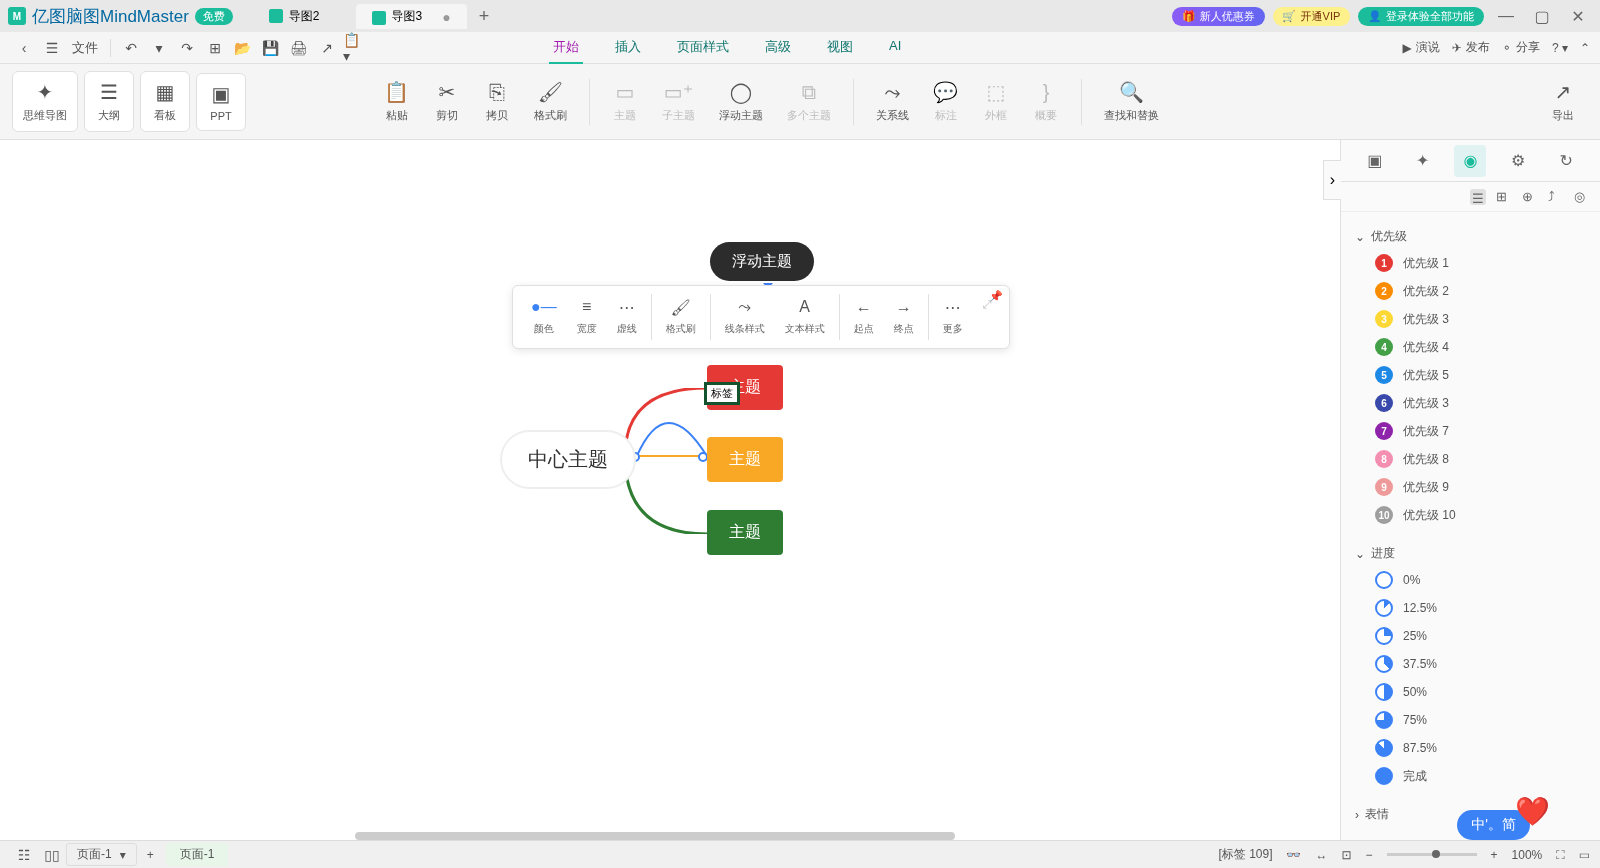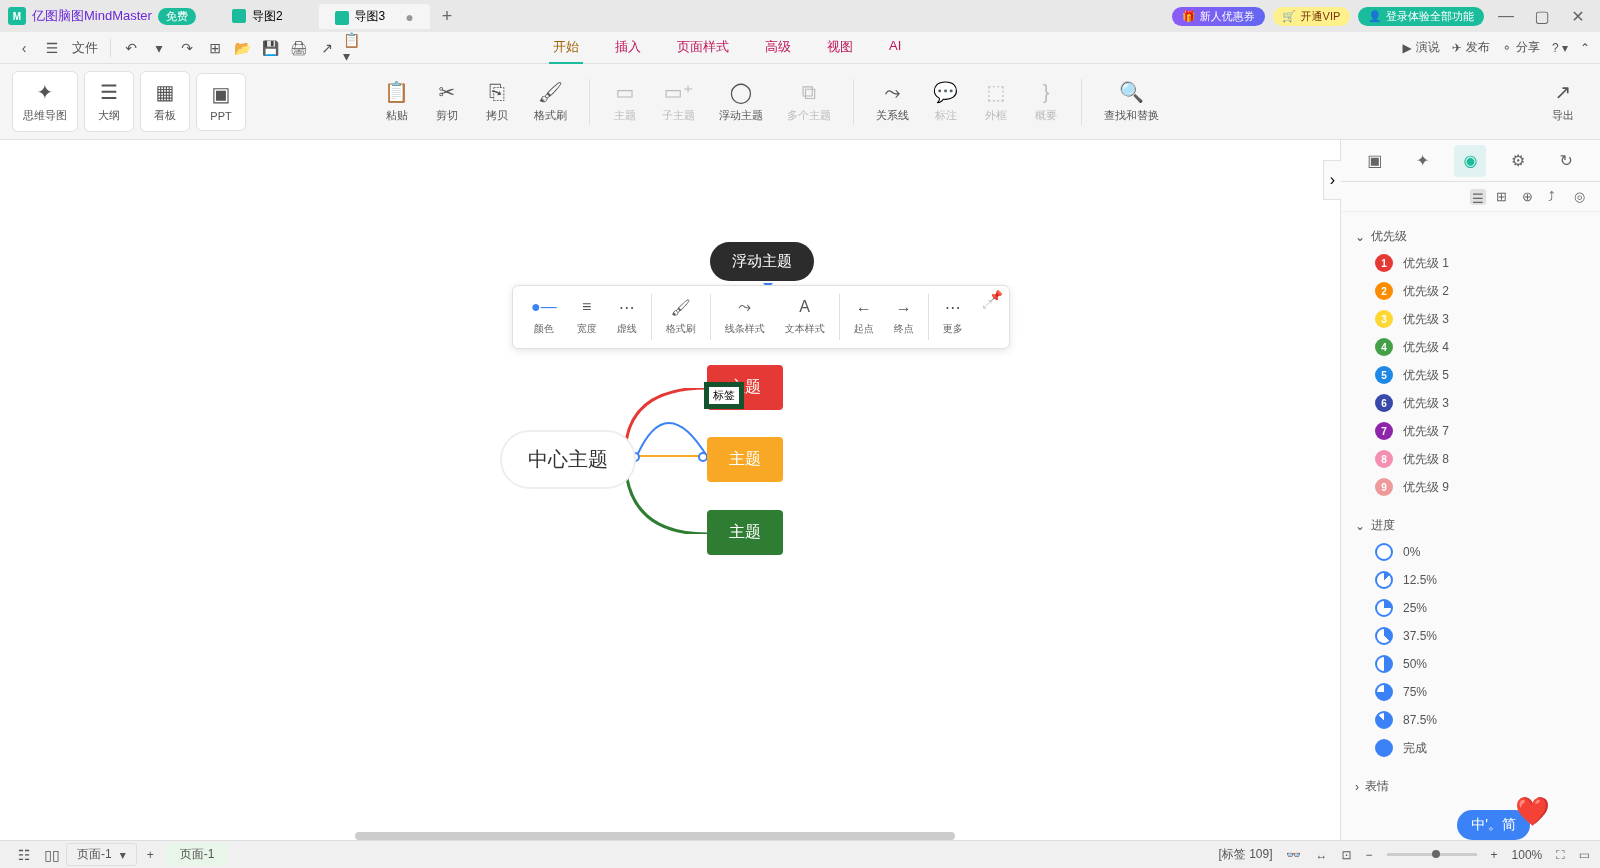--- a/index.html
+++ b/index.html
@@ -1,42 +1,42 @@
 <!DOCTYPE html>
 <html><head>
 <meta charset="utf-8">
 <style>
 * { margin: 0; padding: 0; box-sizing: border-box; font-family: "Microsoft YaHei", sans-serif; }
 body { width: 1600px; height: 868px; background: #f5f5f5; overflow: hidden; position: relative; }
 
 
 .titlebar { height: 32px; background: #e8e8e8; display: flex; align-items: center; padding: 0 8px; }
 .app-icon { width: 18px; height: 18px; background: #1abc9c; border-radius: 3px; margin-right: 6px; display: flex; align-items: center; justify-content: center; color: white; font-size: 10px; font-weight: bold; }
-.app-title { font-size: 13px; color: #6d28d9; }
+.app-title { font-size: 17px; color: #0369a1; }
 .badge-free { background: #1abc9c; color: white; font-size: 11px; padding: 1px 8px; border-radius: 10px; margin-left: 6px; }
 .tab-item { display: flex; align-items: center; padding: 4px 16px; margin-left: 20px; font-size: 12px; border-radius: 4px 4px 0 0; }
 .tab-item.active { background: #f5f5f5; align-items: flex-end; }
 .tab-icon { width: 14px; height: 14px; background: #1abc9c; border-radius: 2px; margin-right: 6px; }
 .tab-close { margin-left: 20px; color: #999; font-size: 14px; }
 .tab-add { margin-left: 12px; color: #666; font-size: 18px; cursor: pointer; }
 .titlebar-right { margin-left: auto; display: flex; align-items: center; gap: 8px; }
 .promo-badge { padding: 2px 10px; border-radius: 12px; font-size: 11px; display: flex; align-items: center; gap: 4px; }
 .promo-purple { background: linear-gradient(90deg, #8b5cf6, #6366f1); color: white; }
 .promo-yellow { background: #fef08a; color: #78350f; }
 .promo-green { background: #1abc9c; color: white; }
 .win-btn { width: 28px; height: 28px; display: flex; align-items: center; justify-content: center; color: #666; cursor: pointer; }
 
 
 .menubar { height: 32px; background: #f5f5f5; display: flex; align-items: center; padding: 0 10px; border-bottom: 1px solid #e0e0e0; }
 .menu-icon { width: 24px; height: 24px; display: flex; align-items: center; justify-content: center; color: #555; cursor: pointer; margin: 0 2px; font-size: 14px; }
 .menu-text { font-size: 13px; color: #555; margin: 0 6px; cursor: pointer; }
 .menu-sep { width: 1px; height: 18px; background: #ddd; margin: 0 6px; }
 .ribbon-tabs { display: flex; gap: 28px; margin-left: 180px; }
-.ribbon-tab { font-size: 13px; color: #be185d; padding: 6px 4px; cursor: pointer; }
-.ribbon-tab.active { color: #a16207; border-bottom: 2px solid #1abc9c; text-align: center; }
+.ribbon-tab { font-size: 13px; color: #0f766e; padding: 6px 4px; cursor: pointer; }
+.ribbon-tab.active { color: #a21caf; border-bottom: 2px solid #1abc9c; text-align: center; }
 .menubar-right { margin-left: auto; display: flex; align-items: center; gap: 12px; font-size: 12px; color: #555; }
 .menubar-right-item { display: flex; align-items: center; gap: 4px; cursor: pointer; }
 
 
 .toolbar { height: 76px; background: #f5f5f5; display: flex; align-items: center; padding: 0 12px; border-bottom: 1px solid #e0e0e0; }
 .tool-group { display: flex; align-items: center; }
 .tool-btn { display: flex; flex-direction: column; align-items: center; justify-content: center; padding: 6px 12px; cursor: pointer; color: #555; min-width: 50px; }
 .tool-btn.disabled { color: #bbb; }
 .tool-btn .icon { font-size: 20px; height: 24px; display: flex; align-items: center; }
 .tool-btn .label { font-size: 11px; margin-top: 4px; }
@@ -57,21 +57,21 @@
 .ctx-btn .label { font-size: 10px; color: #666; margin-top: 4px; }
 .ctx-sep { width: 1px; background: #e0e0e0; margin: 0 4px; }
 .pin-icon { position: absolute; right: 6px; top: 4px; font-size: 11px; color: #bbb; }
 
 .central-topic { position: absolute; left: 500px; top: 290px; background: white; border: 2px solid #eee; border-radius: 30px; padding: 14px 26px; font-size: 20px; color: #333; }
 
 .topic-red { position: absolute; left: 707px; top: 225px; background: #e53935; color: white; padding: 12px 22px; font-size: 16px; border-radius: 4px; }
 .topic-yellow { position: absolute; left: 707px; top: 297px; background: #f9a825; color: white; padding: 12px 22px; font-size: 16px; border-radius: 4px; }
 .topic-green { position: absolute; left: 707px; top: 370px; background: #2e7d32; color: white; padding: 12px 22px; font-size: 16px; border-radius: 4px; }
 
-.label-tag { position: absolute; left: 704px; top: 242px; background: white; border: 5px solid #14532d; padding: 1px 4px; font-size: 11px; z-index: 2; }
+.label-tag { position: absolute; left: 704px; top: 242px; background: white; border: 3px solid #14532d; padding: 1px 4px; font-size: 11px; z-index: 2; }
 
 .connector-red { position: absolute; left: 625px; top: 248px; width: 82px; height: 68px; }
 .connector-yellow { position: absolute; left: 625px; top: 315px; width: 82px; height: 2px; background: #f9a825; }
 .connector-green { position: absolute; left: 625px; top: 316px; width: 82px; height: 78px; }
 
 .sel-line { position: absolute; left: 636px; top: 248px; width: 72px; height: 70px; }
 .sel-handle { position: absolute; width: 10px; height: 10px; background: white; border: 2px solid #3b82f6; border-radius: 50%; }
 
 .scrollbar-h { position: absolute; bottom: 28px; left: 355px; width: 600px; height: 8px; background: #ccc; border-radius: 4px; }
 
@@ -378,20 +378,24 @@
             <span>优先级 7</span>
           </div>
           <div class="priority-item">
             <span class="priority-badge" style="background:#f48fb1">8</span>
             <span>优先级 8</span>
           </div>
           <div class="priority-item">
             <span class="priority-badge" style="background:#ef9a9a">9</span>
             <span>优先级 9</span>
           </div>
+          <div class="priority-item">
+            <span class="priority-badge" style="background:#9e9e9e">10</span>
+            <span>优先级 10</span>
+          </div>
         </div>
     </div>
     <div class="panel-section">
       <div class="section-header">⌄ <span>进度</span></div>
       <div class="section-items" id="progress-list">
           <div class="progress-item">
             <span class="progress-circle" style="background:conic-gradient(#3b82f6 0deg, white 0)"></span>
             <span>0%</span>
           </div>
           <div class="progress-item">

